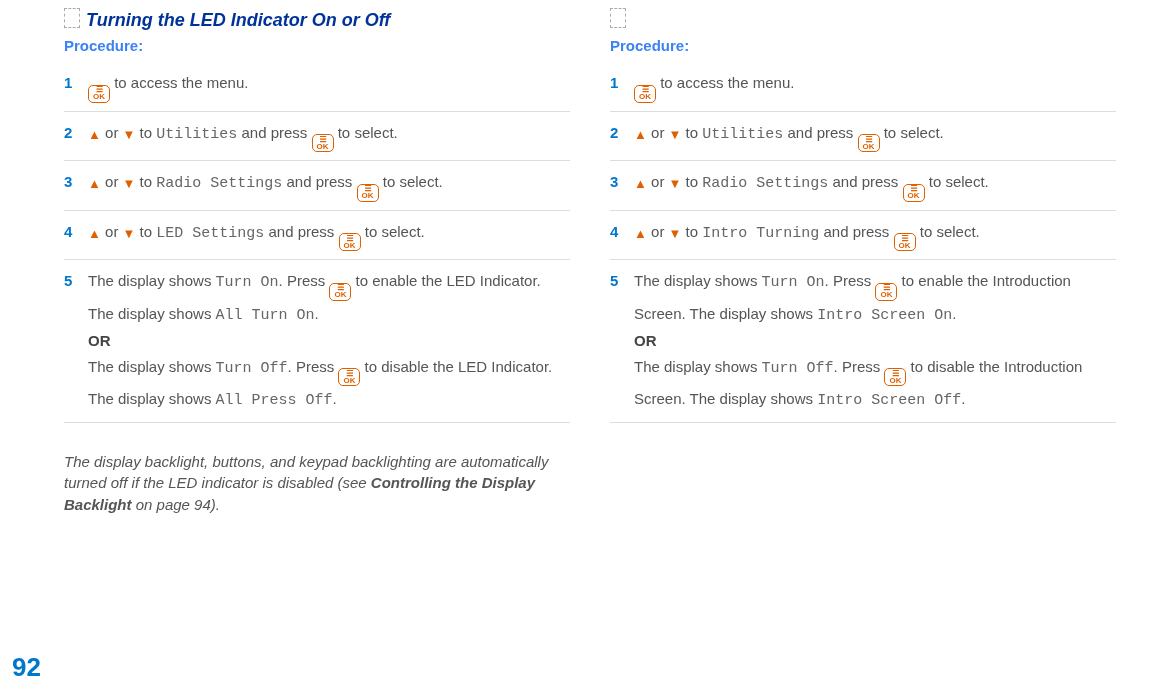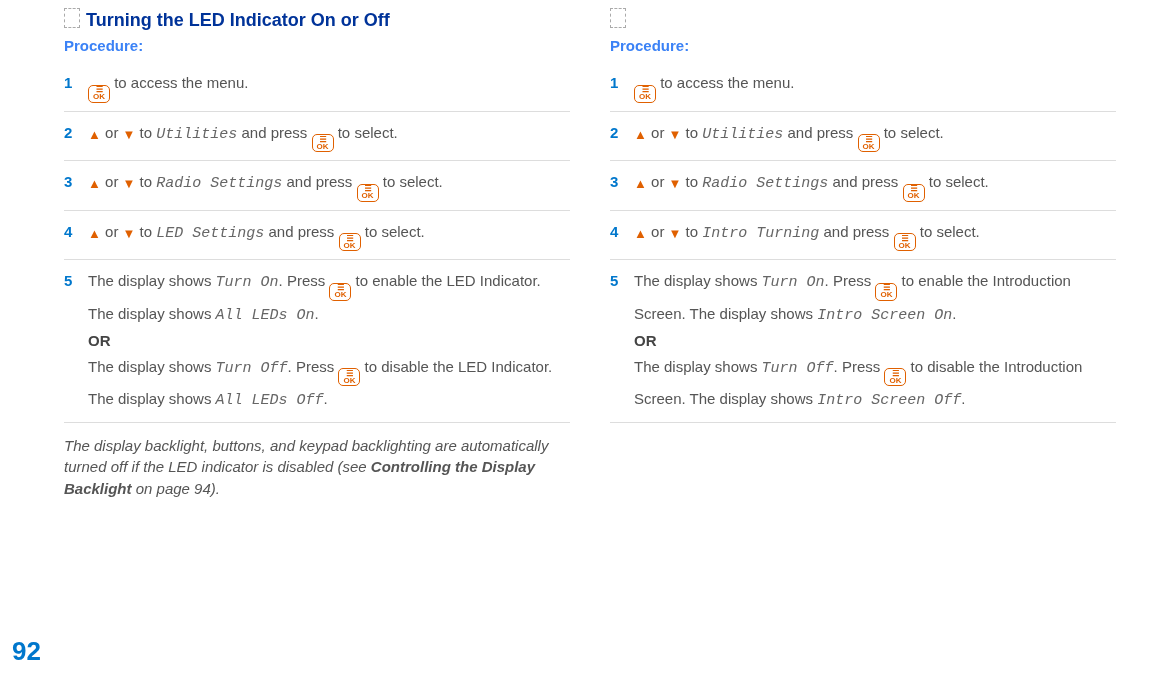--- a/index.html
+++ b/index.html
@@ -20,20 +20,21 @@
     .column {
       flex: 1;
       padding-right: 20px;
     }
     .column.right { padding-left: 20px; padding-right: 0;}
     h2 {
       color: #003399;
       font-size: 18px;
       font-weight: bold;
       margin: 8px 0 6px 0;
+      font-style: italic;
     }
     .marker {
       display:inline-block;
       width:14px;
       height:18px;
       border:1px dashed #aaa;
       vertical-align: -2px;
       margin-right: 6px;
     }
     .intro { margin: 4px 0 10px 0; color:#555; }
@@ -60,27 +61,27 @@
       line-height: 1;
       border-radius: 5px;
       padding: 2px 3px 2px 3px;
       vertical-align: -4px;
       min-width: 14px;
       height: 12px;
       flex-direction: column;
     }
     .ok-btn .grid { letter-spacing: -1px; margin-bottom: -1px;}
     .tri { color: #e06000; font-size: 13px; vertical-align: -1px;}
-    .mono { font-family: "Courier New", monospace; color: #666; font-style: italic; }
-    .note { font-style: italic; margin-top: 12px; color:#555; line-height:1.45;}
+    .mono { font-family: "Courier New", monospace; color: #666; }
+    .note { font-style: italic; margin-top: 28px; color:#555; line-height:1.45;}
     .note .bold { font-weight: bold; font-style: italic; }
     .page-num {
       position: absolute;
       left: 12px;
-      bottom: 26px;
+      bottom: 10px;
       color: #0077cc;
       font-size: 26px;
       font-weight: bold;
     }
     li.step { line-height: 1.7; }
     .or-bold { font-weight:bold; color:#444;}
   </style>
 </head>
 <body>
 
@@ -123,26 +124,26 @@
             <span class="grid">☰</span>
             <span>OK</span>
           </span><span> to select.</span>
       </li>
 
       <li class="step">
         <span class="step-num">5</span>
         <span>The display shows </span><span class="mono">Turn On</span><span>. Press </span><span class="ok-btn">
             <span class="grid">☰</span>
             <span>OK</span>
-          </span><span> to enable the LED Indicator. The display shows </span><span class="mono">All LEDs On</span><span>.</span><br>
+          </span><span> to enable the LED Indicator. The display shows </span><span class="mono">All Turn On</span><span>.</span><br>
         <span class="or-bold">OR</span><br>
         <span>The display shows </span><span class="mono">Turn Off</span><span>. Press </span><span class="ok-btn">
             <span class="grid">☰</span>
             <span>OK</span>
-          </span><span> to disable the LED Indicator. The display shows </span><span class="mono">All LEDs Off</span><span>.</span>
+          </span><span> to disable the LED Indicator. The display shows </span><span class="mono">All Press Off</span><span>.</span>
       </li>
 
     </ol>
     <p class="note">
       <span>The display backlight, buttons, and keypad backlighting are automatically turned off if the LED indicator is disabled (see </span><span class="bold">Controlling the Display Backlight</span><span> on page 94).</span>
     </p>
   </div>
 
   <div class="column right">
     <h2>

